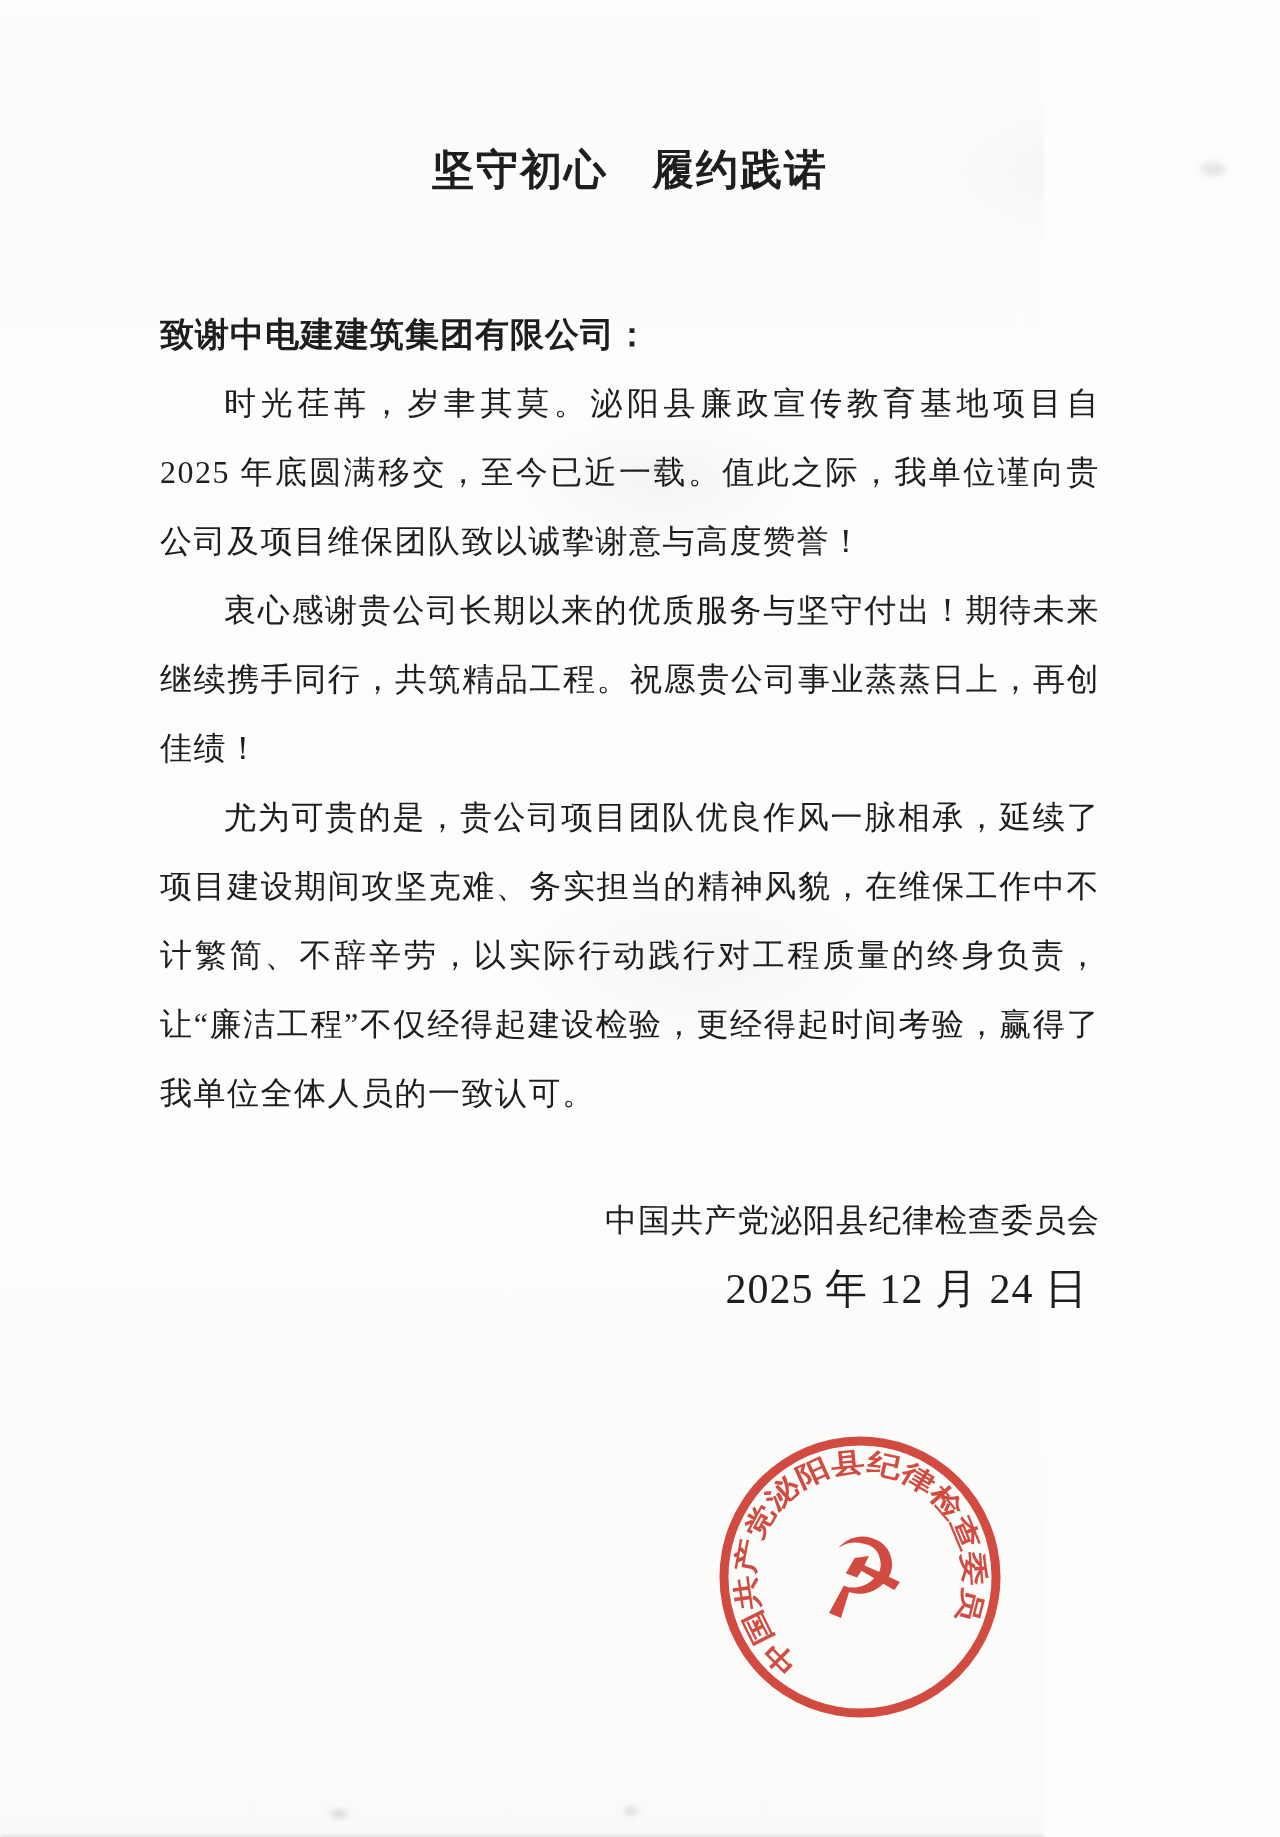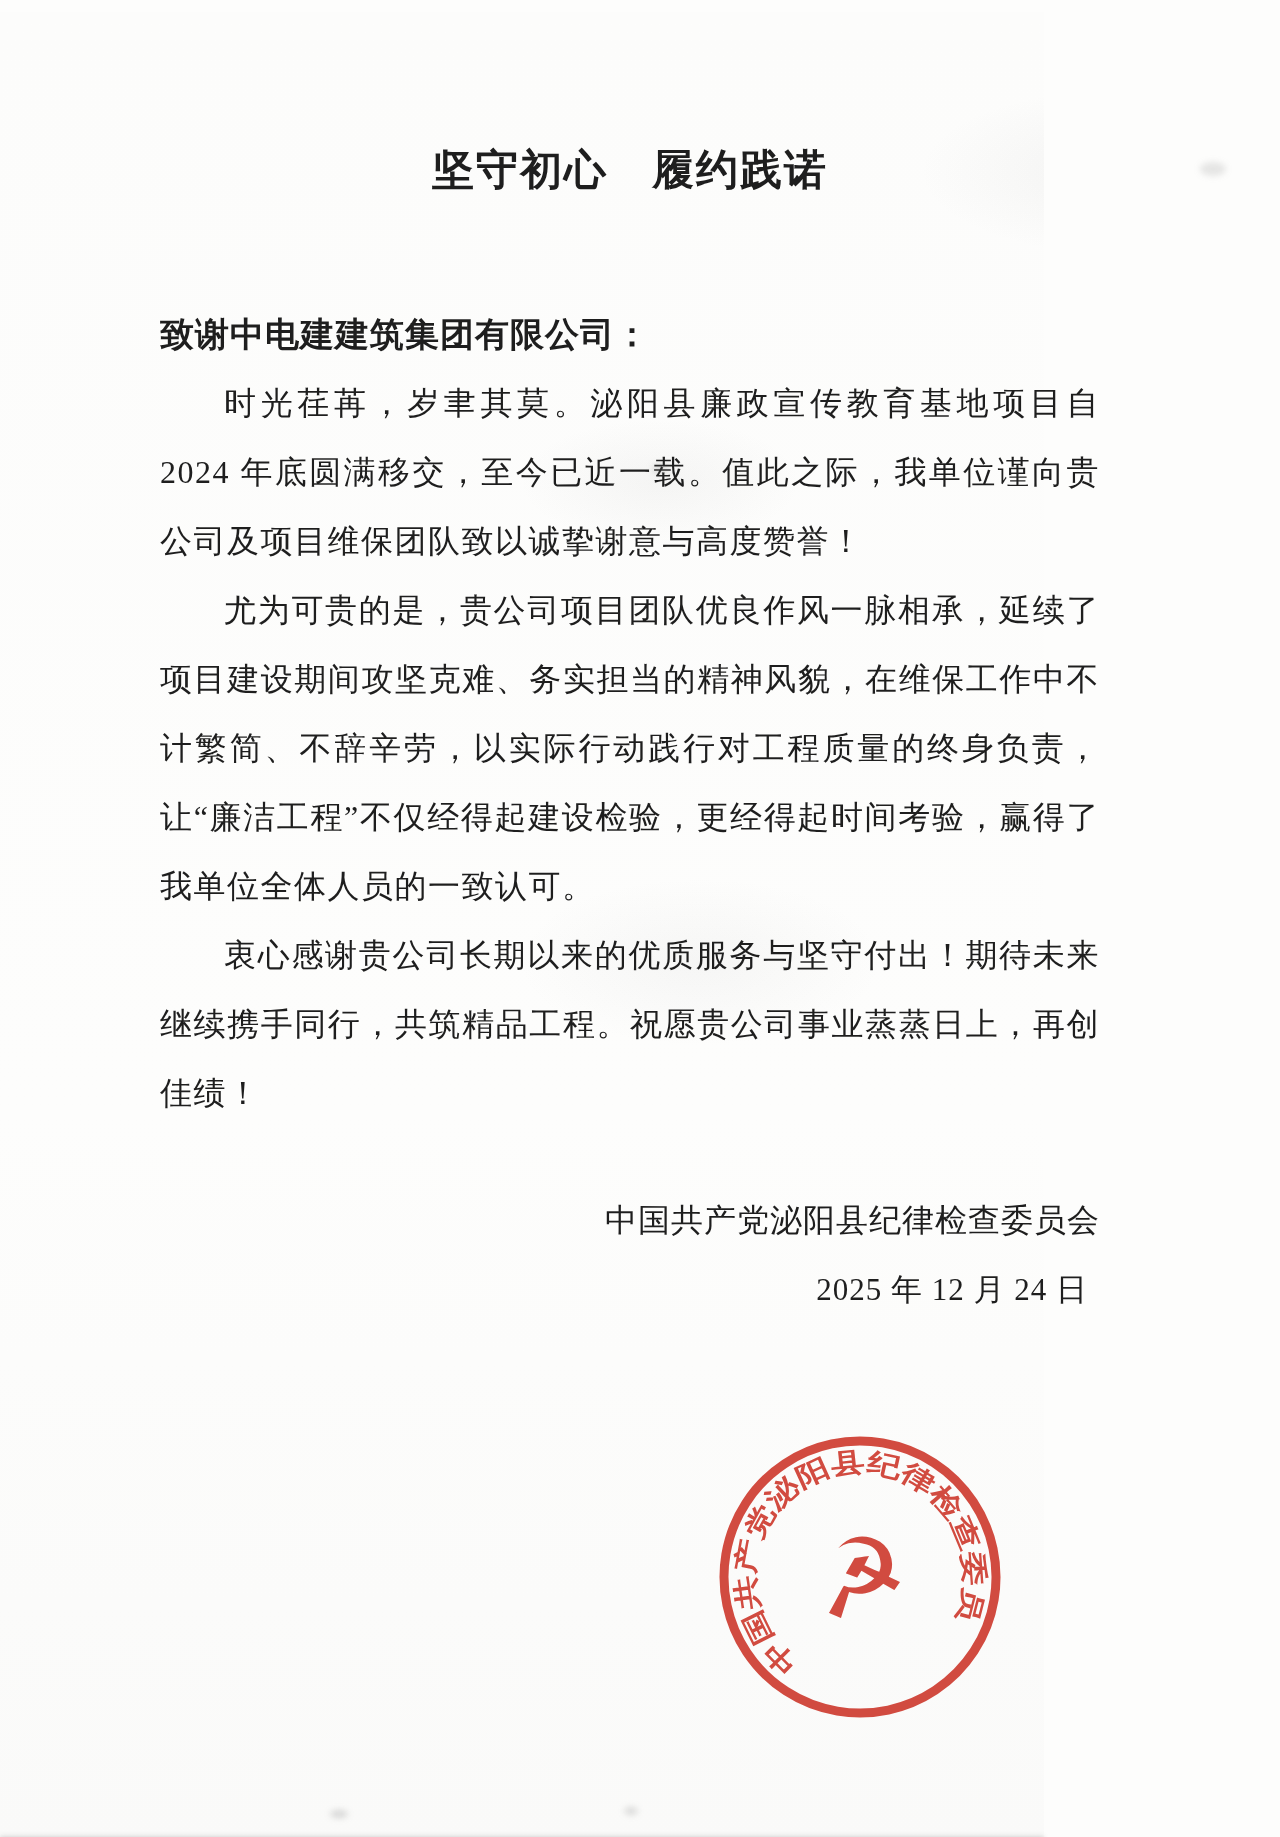--- a/index.html
+++ b/index.html
@@ -47,21 +47,21 @@
     text-align:right;
   }
   .signature{
     margin:0;
     font-size:32px;line-height:69px;
     letter-spacing:1px;
   }
   .date{
     margin:0;
     padding-right:12px;
-    font-size:31px;line-height:69px;
+    font-size:42px;line-height:69px;
     letter-spacing:1px;
   }
   .seal{
     position:absolute;left:700px;top:1405px;
     width:320px;height:320px;
     mix-blend-mode:multiply;
     pointer-events:none;
   }
   .seal text{font-family:"Liberation Serif","DejaVu Serif",serif;}
   .artifact{position:absolute;border-radius:50%;filter:blur(3px);}
@@ -78,23 +78,23 @@
 </head>
 <body>
 
 <div class="page">
 
   <div class="text-col">
     <h1 class="title">坚守初心　履约践诺</h1>
 
     <p class="salutation">致谢中电建建筑集团有限公司：</p>
 
-    <p class="body-para">时光荏苒，岁聿其莫。泌阳县廉政宣传教育基地项目自 2024 年底圆满移交，至今已近一载。值此之际，我单位谨向贵公司及项目维保团队致以诚挚谢意与高度赞誉！</p>
+    <p class="body-para">时光荏苒，岁聿其莫。泌阳县廉政宣传教育基地项目自 2025 年底圆满移交，至今已近一载。值此之际，我单位谨向贵公司及项目维保团队致以诚挚谢意与高度赞誉！</p>
+    <p class="body-para">衷心感谢贵公司长期以来的优质服务与坚守付出！期待未来继续携手同行，共筑精品工程。祝愿贵公司事业蒸蒸日上，再创佳绩！</p>
     <p class="body-para">尤为可贵的是，贵公司项目团队优良作风一脉相承，延续了项目建设期间攻坚克难、务实担当的精神风貌，在维保工作中不计繁简、不辞辛劳，以实际行动践行对工程质量的终身负责，让“廉洁工程”不仅经得起建设检验，更经得起时间考验，赢得了我单位全体人员的一致认可。</p>
-    <p class="body-para">衷心感谢贵公司长期以来的优质服务与坚守付出！期待未来继续携手同行，共筑精品工程。祝愿贵公司事业蒸蒸日上，再创佳绩！</p>
 
     <div class="sign-block">
       <p class="signature">中国共产党泌阳县纪律检查委员会</p>
       <p class="date">2025 年 12 月 24 日</p>
     </div>
   </div>
 
   <svg class="seal" viewBox="0 0 320 320" aria-hidden="true">
     <g transform="rotate(-12 160 160)" opacity="0.86">
       <circle cx="160" cy="160" r="136" fill="none" stroke="#cf2f22" stroke-width="9"></circle>

